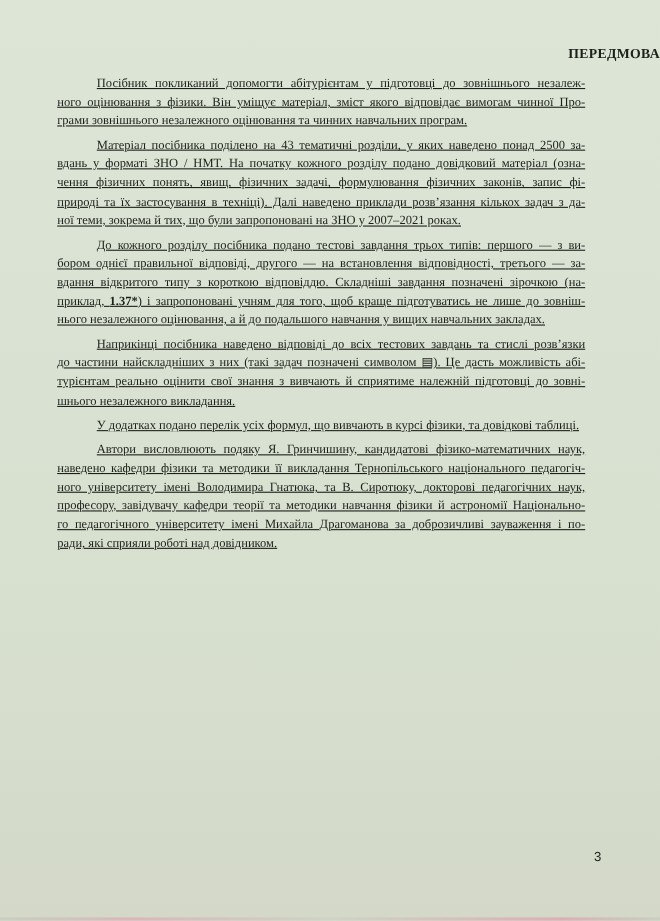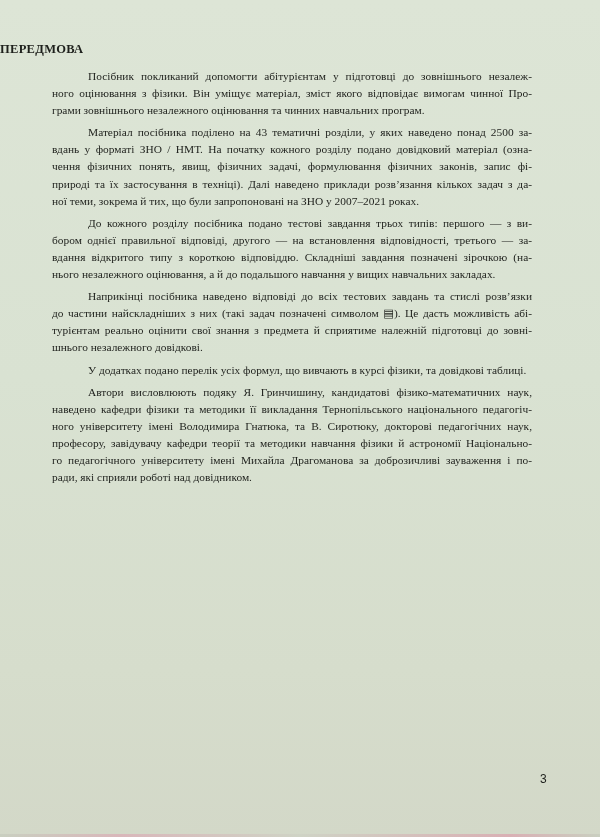--- a/index.html
+++ b/index.html
@@ -6,27 +6,27 @@
   body {
     width:600px; height:837px; overflow:hidden;
     background: linear-gradient(180deg, #dde5d6 0%, #d9e2d2 45%, #d6ddcc 80%, #d3d8c8 100%);
     font-family: "Liberation Serif", "DejaVu Serif", serif;
     color:#1e201c;
     position:relative;
   }
   .page { position:absolute; left:0; top:0; width:600px; height:837px; }
   .title {
     position:absolute; left:0; width:600px; top:42px;
-    text-align:left; font-weight:bold; font-size:12.5px; letter-spacing:0.3px;
+    text-align:right; font-weight:bold; font-size:12.5px; letter-spacing:0.3px;
   }
   .body {
     position:absolute; left:52px; width:496px; top:68px;
     font-size:11.4px; line-height:17.1px; text-align:justify;
   }
-  .para { margin:0 16px 5px 0; text-indent:36px; text-align:justify; }
+  .para { margin:0 16px 5px 0; text-indent:36px; text-align:justify;text-decoration:underline; }
   .line { display:block; text-align:justify; text-align-last:justify; white-space:nowrap; }
   .line.last { text-align-last:left; }
   .para .line:first-child { padding-left:36px; }
   .para { text-indent:0; }
   b { font-weight:bold; }
   .pagenum {
     position:absolute; left:540px; top:772px; font-size:12px;
     font-family:"Liberation Sans","DejaVu Sans",sans-serif;
   }
   .edge-bottom {
@@ -52,28 +52,29 @@
       <span class="line">вдань у форматі ЗНО / НМТ. На початку кожного розділу подано довідковий матеріал (озна-</span>
       <span class="line">чення фізичних понять, явищ, фізичних задачі, формулювання фізичних законів, запис фі-</span>
       <span class="line">природі та їх застосування в техніці). Далі наведено приклади розв’язання кількох задач з да-</span>
       <span class="line last">ної теми, зокрема й тих, що були запропоновані на ЗНО у 2007–2021 роках.</span>
     </div>
 
     <div class="para">
       <span class="line">До кожного розділу посібника подано тестові завдання трьох типів: першого — з ви-</span>
       <span class="line">бором однієї правильної відповіді, другого — на встановлення відповідності, третього — за-</span>
       <span class="line">вдання відкритого типу з короткою відповіддю. Складніші завдання позначені зірочкою (на-</span>
+      <span class="line">приклад, <b>1.37*</b>) і запропоновані учням для того, щоб краще підготуватись не лише до зовніш-</span>
       <span class="line last">нього незалежного оцінювання, а й до подальшого навчання у вищих навчальних закладах.</span>
     </div>
 
     <div class="para">
       <span class="line">Наприкінці посібника наведено відповіді до всіх тестових завдань та стислі розв’язки</span>
       <span class="line">до частини найскладніших з них (такі задач позначені символом ▤). Це дасть можливість абі-</span>
-      <span class="line">турієнтам реально оцінити свої знання з предмета й сприятиме належній підготовці до зовні-</span>
-      <span class="line last">шнього незалежного довідкові.</span>
+      <span class="line">турієнтам реально оцінити свої знання з вивчають й сприятиме належній підготовці до зовні-</span>
+      <span class="line last">шнього незалежного викладання.</span>
     </div>
 
     <div class="para">
       <span class="line last">У додатках подано перелік усіх формул, що вивчають в курсі фізики, та довідкові таблиці.</span>
     </div>
 
     <div class="para">
       <span class="line">Автори висловлюють подяку Я. Гринчишину, кандидатові фізико-математичних наук,</span>
       <span class="line">наведено кафедри фізики та методики її викладання Тернопільського національного педагогіч-</span>
       <span class="line">ного університету імені Володимира Гнатюка, та В. Сиротюку, докторові педагогічних наук,</span>

